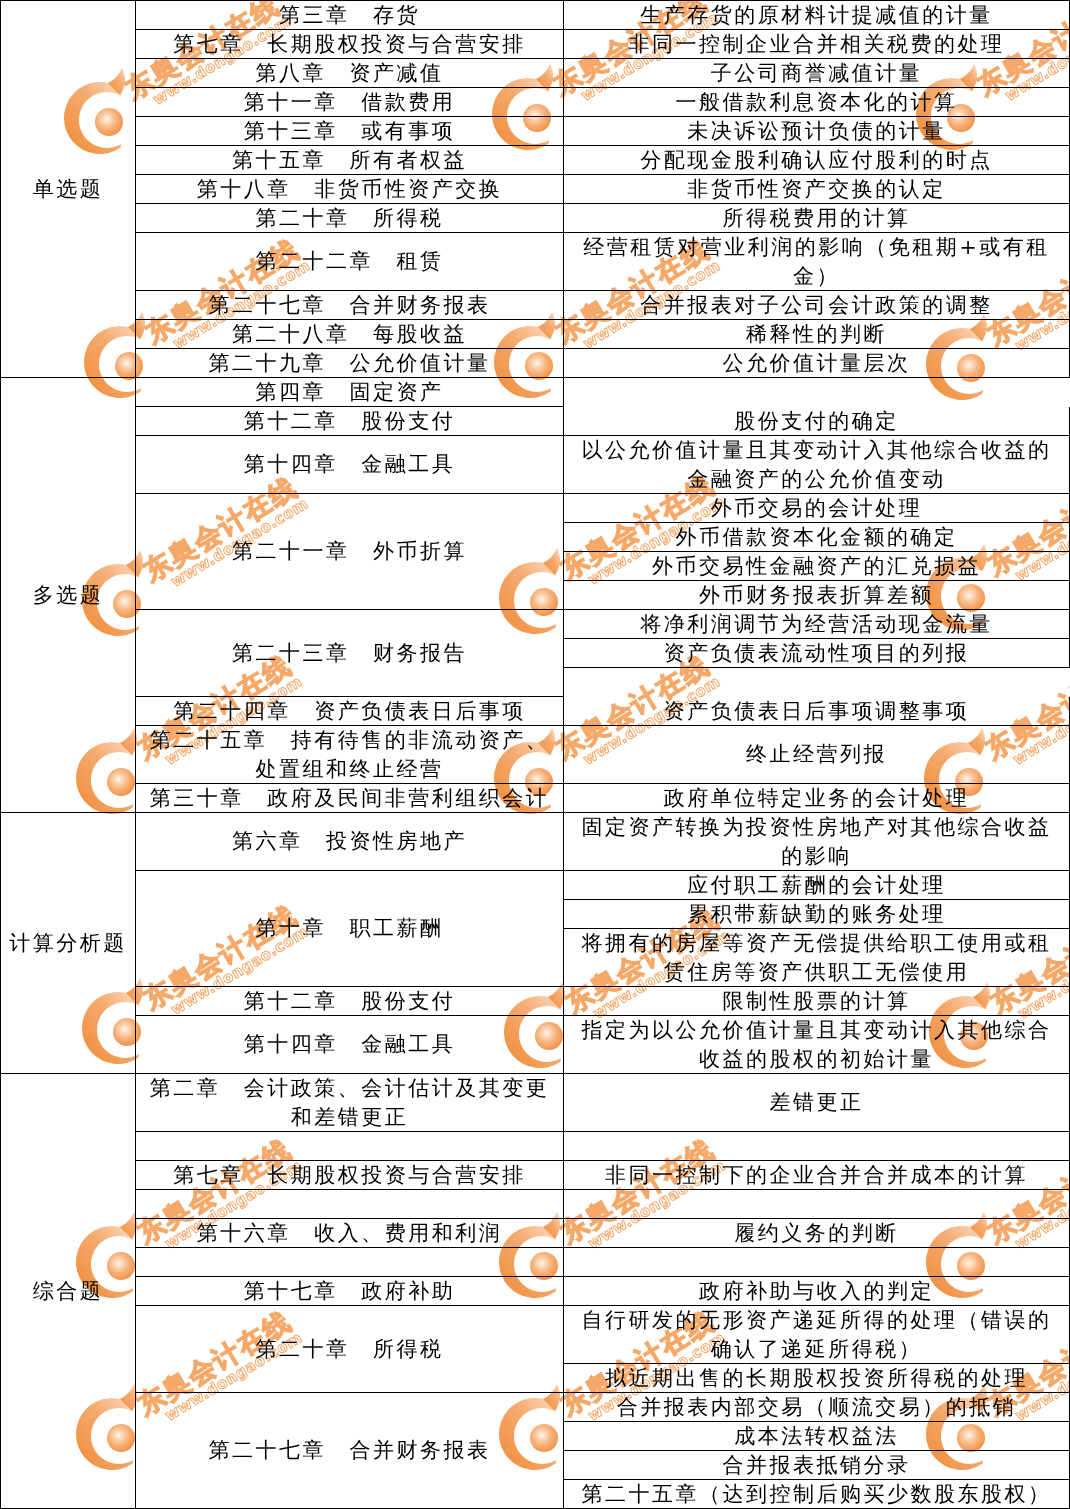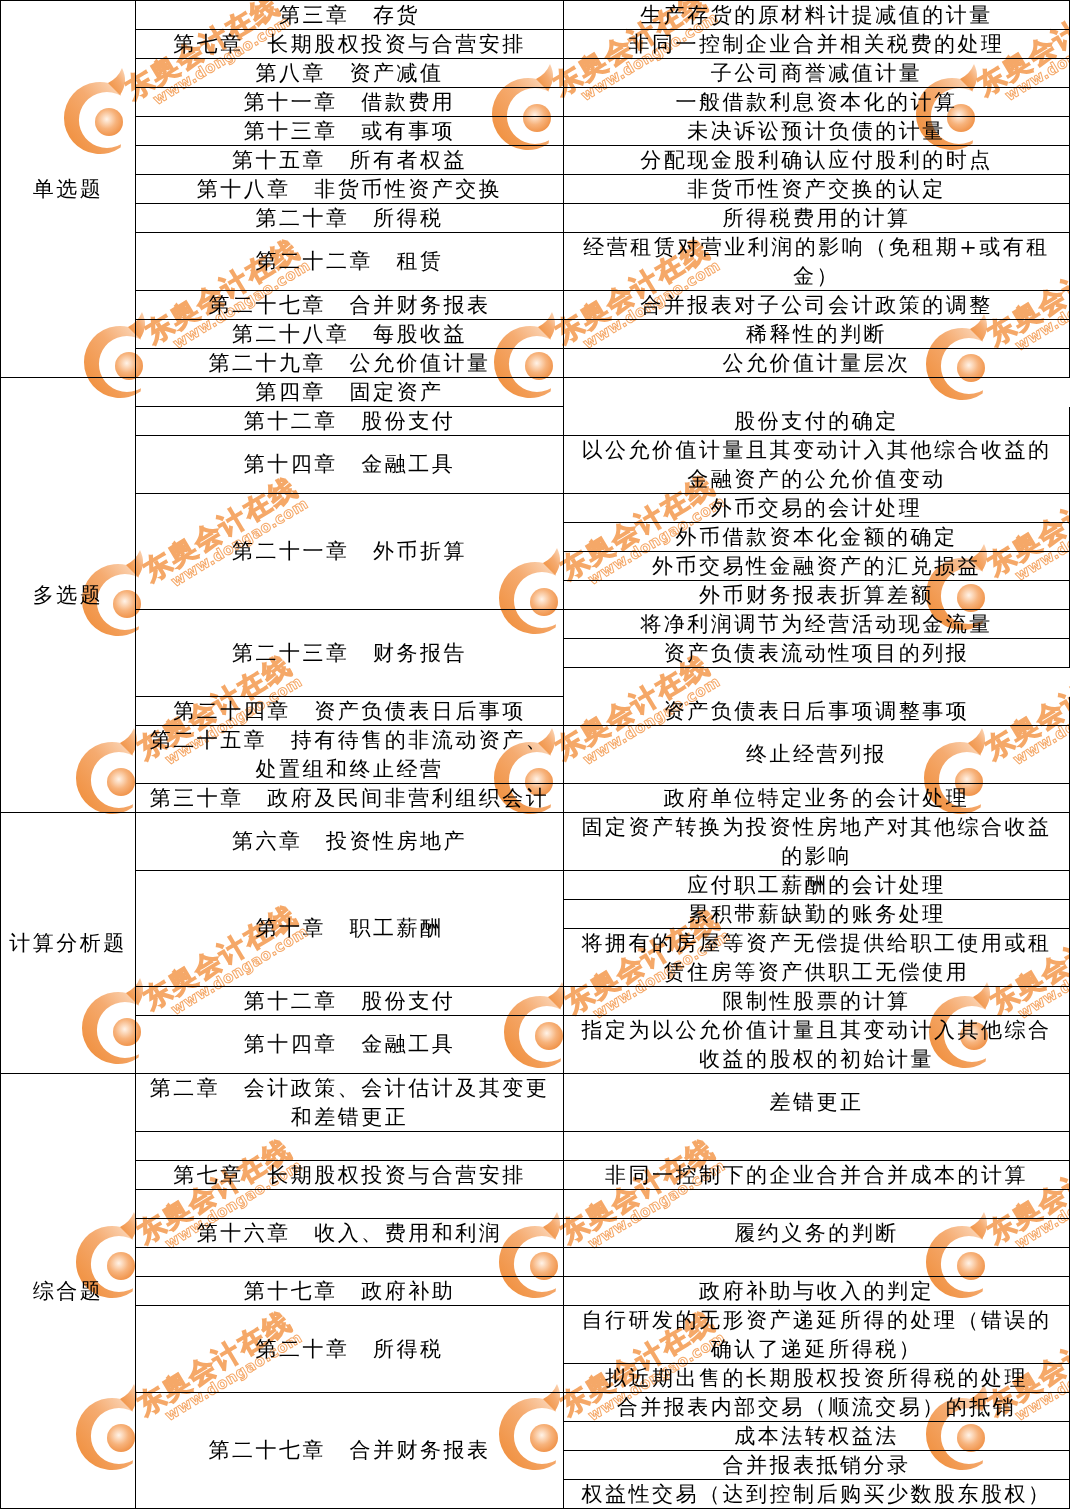--- a/index.html
+++ b/index.html
@@ -330,16 +330,16 @@
     <div class="cell c3" style="grid-row:44"></div>
     <div class="cell c2" style="grid-row:45">第十七章　政府补助</div>
     <div class="cell c3" style="grid-row:45">政府补助与收入的判定</div>
     <div class="cell c2" style="grid-row:46 / span 3">第二十章　所得税</div>
     <div class="cell c3" style="grid-row:46 / span 2">自行研发的无形资产递延所得的处理（错误的确认了递延所得税）</div>
     <div class="cell c3" style="grid-row:48">拟近期出售的长期股权投资所得税的处理</div>
     <div class="cell c2" style="grid-row:49 / span 4">第二十七章　合并财务报表</div>
     <div class="cell c3" style="grid-row:49">合并报表内部交易（顺流交易）的抵销</div>
     <div class="cell c3" style="grid-row:50">成本法转权益法</div>
     <div class="cell c3" style="grid-row:51">合并报表抵销分录</div>
-    <div class="cell c3" style="grid-row:52">权益性交易（达到控制后购买少数股东股权）</div>
+    <div class="cell c3" style="grid-row:52">第二十五章（达到控制后购买少数股东股权）</div>
 
   </div>
 </div>
 
 </body></html>

